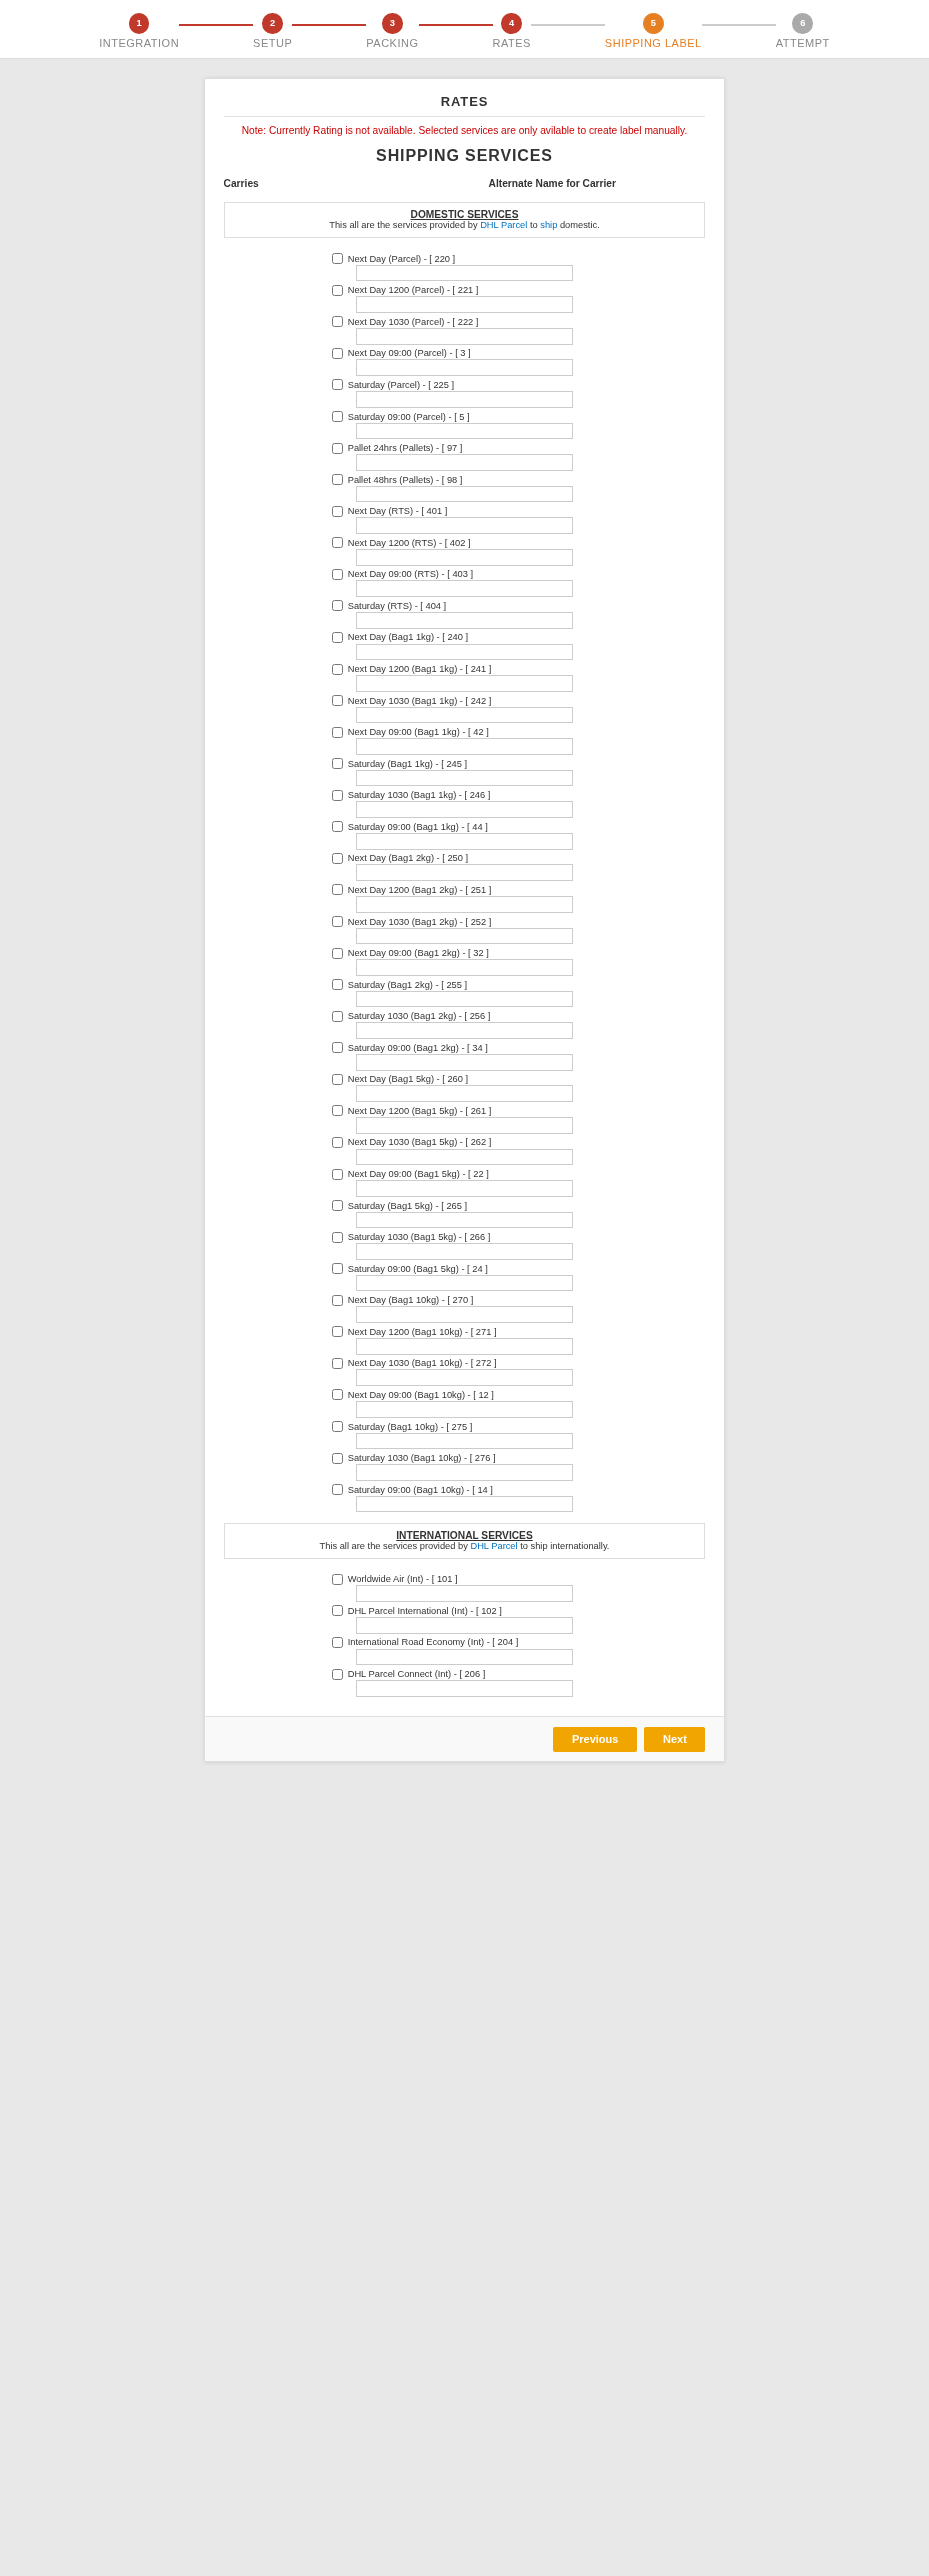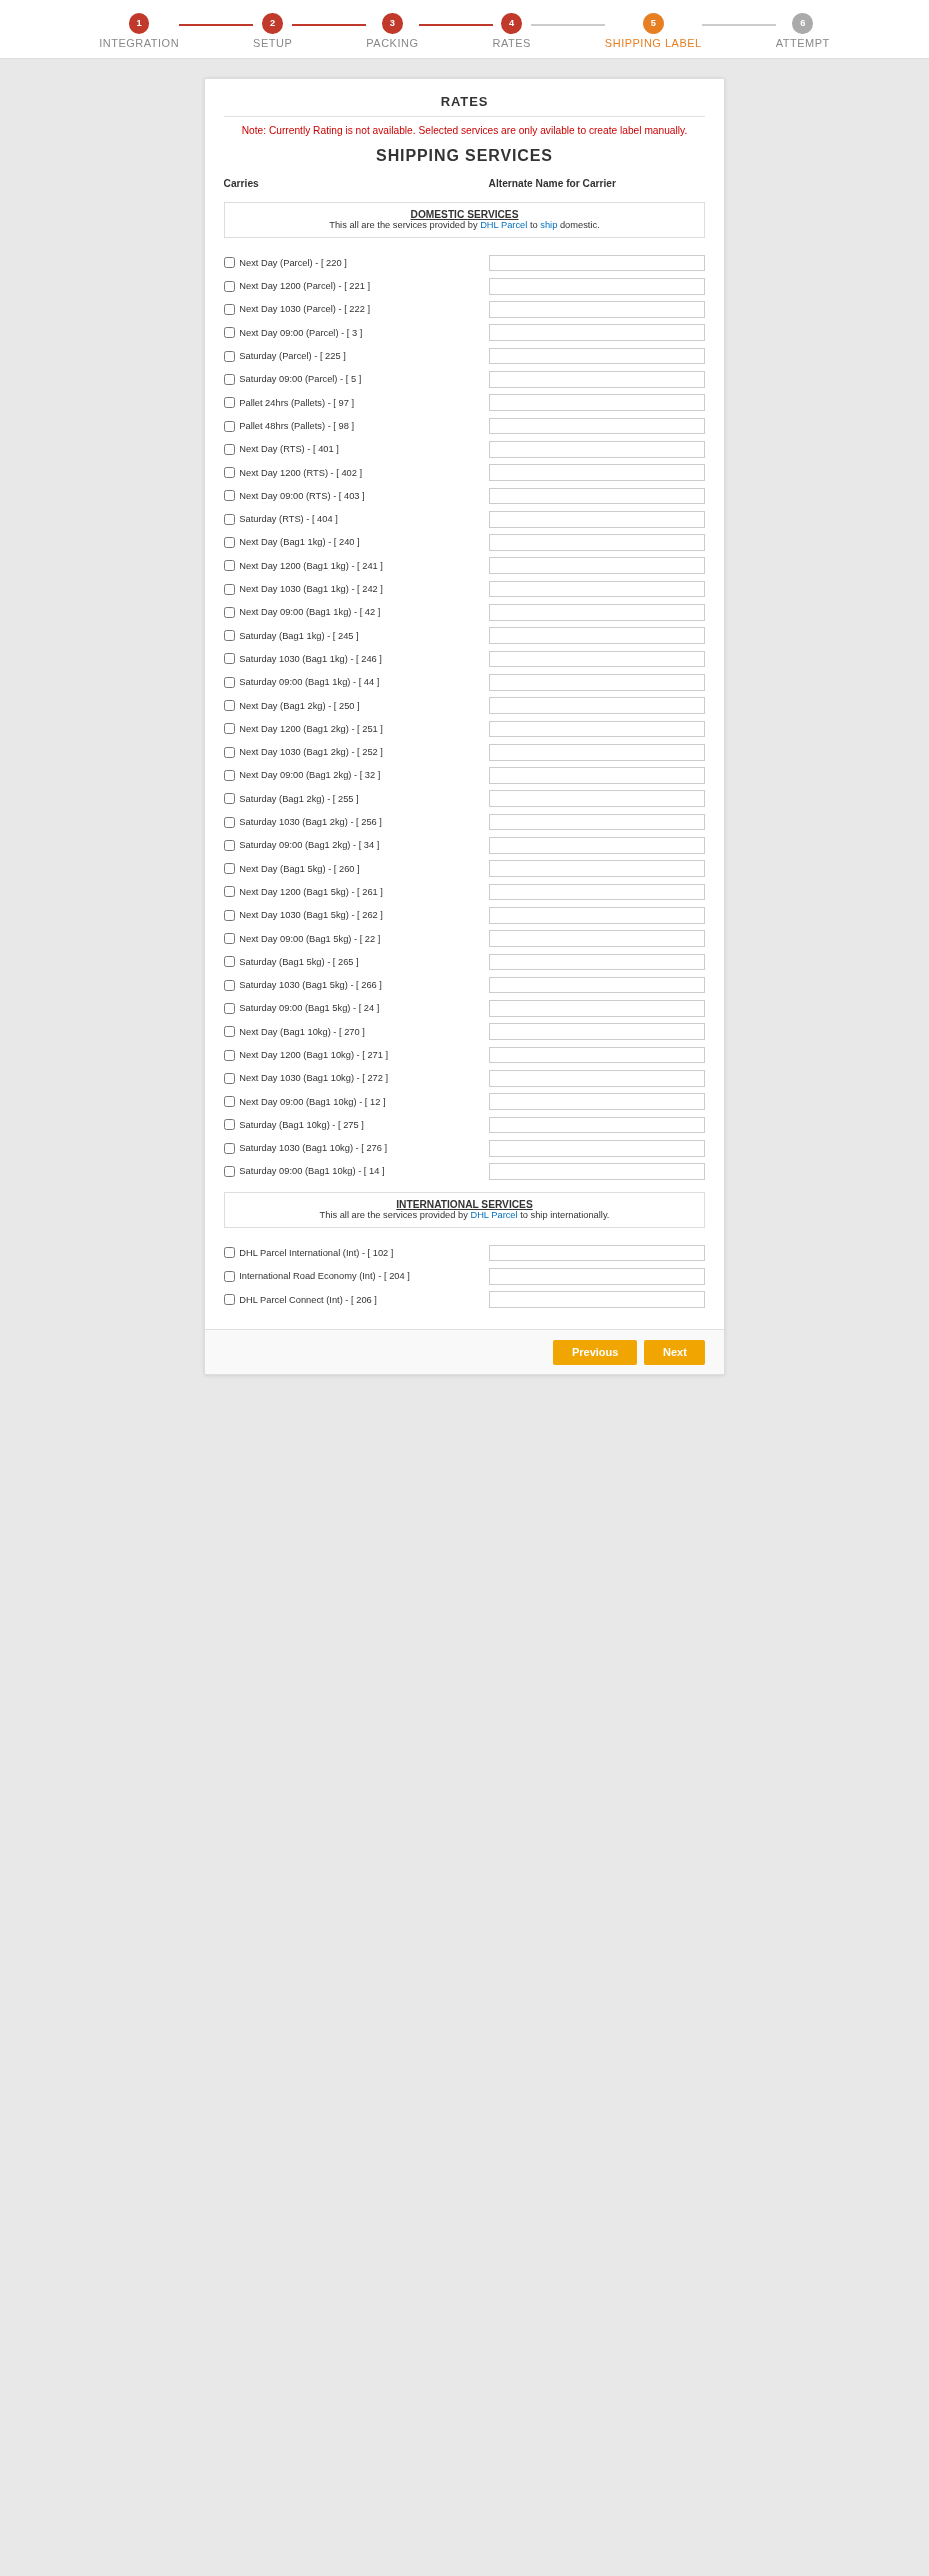--- a/index.html
+++ b/index.html
@@ -142,20 +142,21 @@
       color: #333;
     }
     .service-group-desc .blue { color: #0070c0; margin-top: 48px; }
 
     
     .service-row {
       display: flex;
       align-items: center;
       margin-bottom: 2.8px;
       min-height: 20.5px;
+      flex-direction: column;
     }
     .service-checkbox-label {
       display: flex;
       align-items: center;
       width: 55%;
       gap: 4.7px;
     }
     .service-checkbox-label input[type="checkbox"] {
       width: 11px;
       height: 11px;
@@ -653,20 +654,29 @@
         <span>This all are the services provided by </span><span class="blue">DHL Parcel</span><span> to ship internationally.</span>
       </div>
     </div>
 
     <div class="spacer"></div>
 
     <div id="international-rows">
         <div class="service-row">
       <label class="service-checkbox-label">
         <input type="checkbox" style="">
+        <span class="service-name">Worldwide Air (Int) - [ 101 ]</span>
+      </label>
+      <div class="service-alt-input">
+        <input type="text" value="" style="">
+      </div>
+    </div>
+        <div class="service-row">
+      <label class="service-checkbox-label">
+        <input type="checkbox" style="">
         <span class="service-name">DHL Parcel International (Int) - [ 102 ]</span>
       </label>
       <div class="service-alt-input">
         <input type="text" value="" style="">
       </div>
     </div>
         <div class="service-row">
       <label class="service-checkbox-label">
         <input type="checkbox" style="">
         <span class="service-name">International Road Economy (Int) - [ 204 ]</span>

